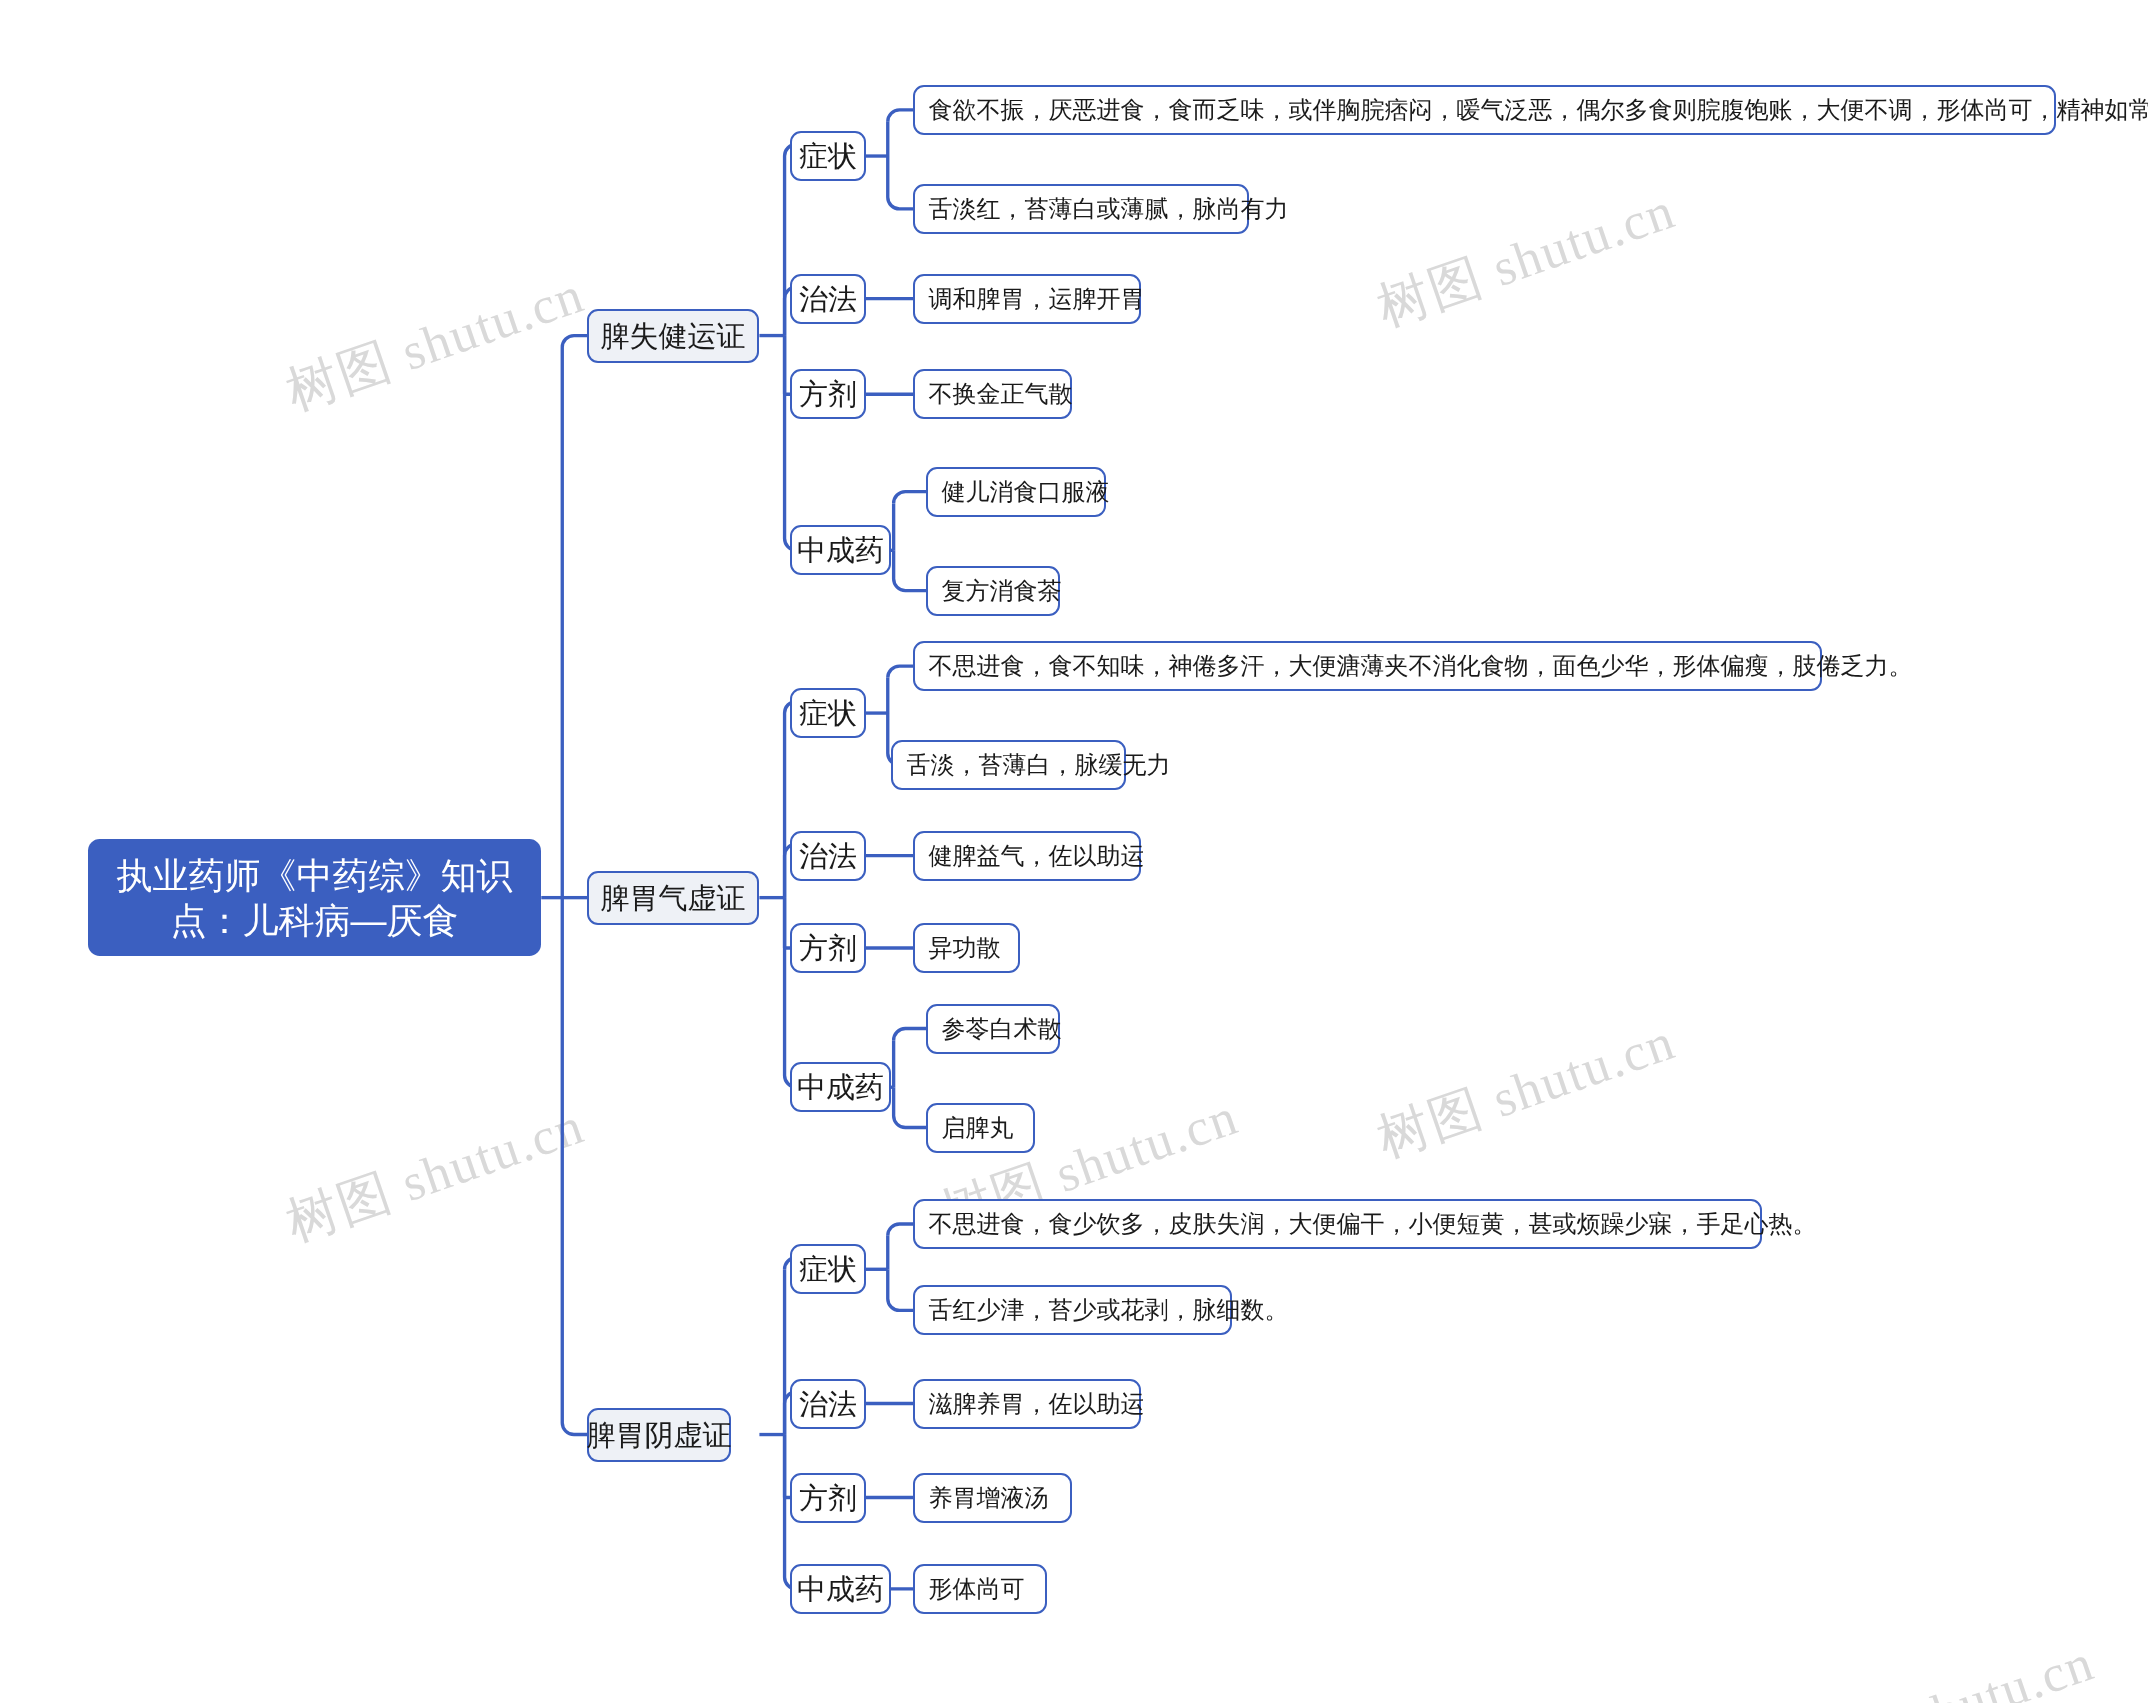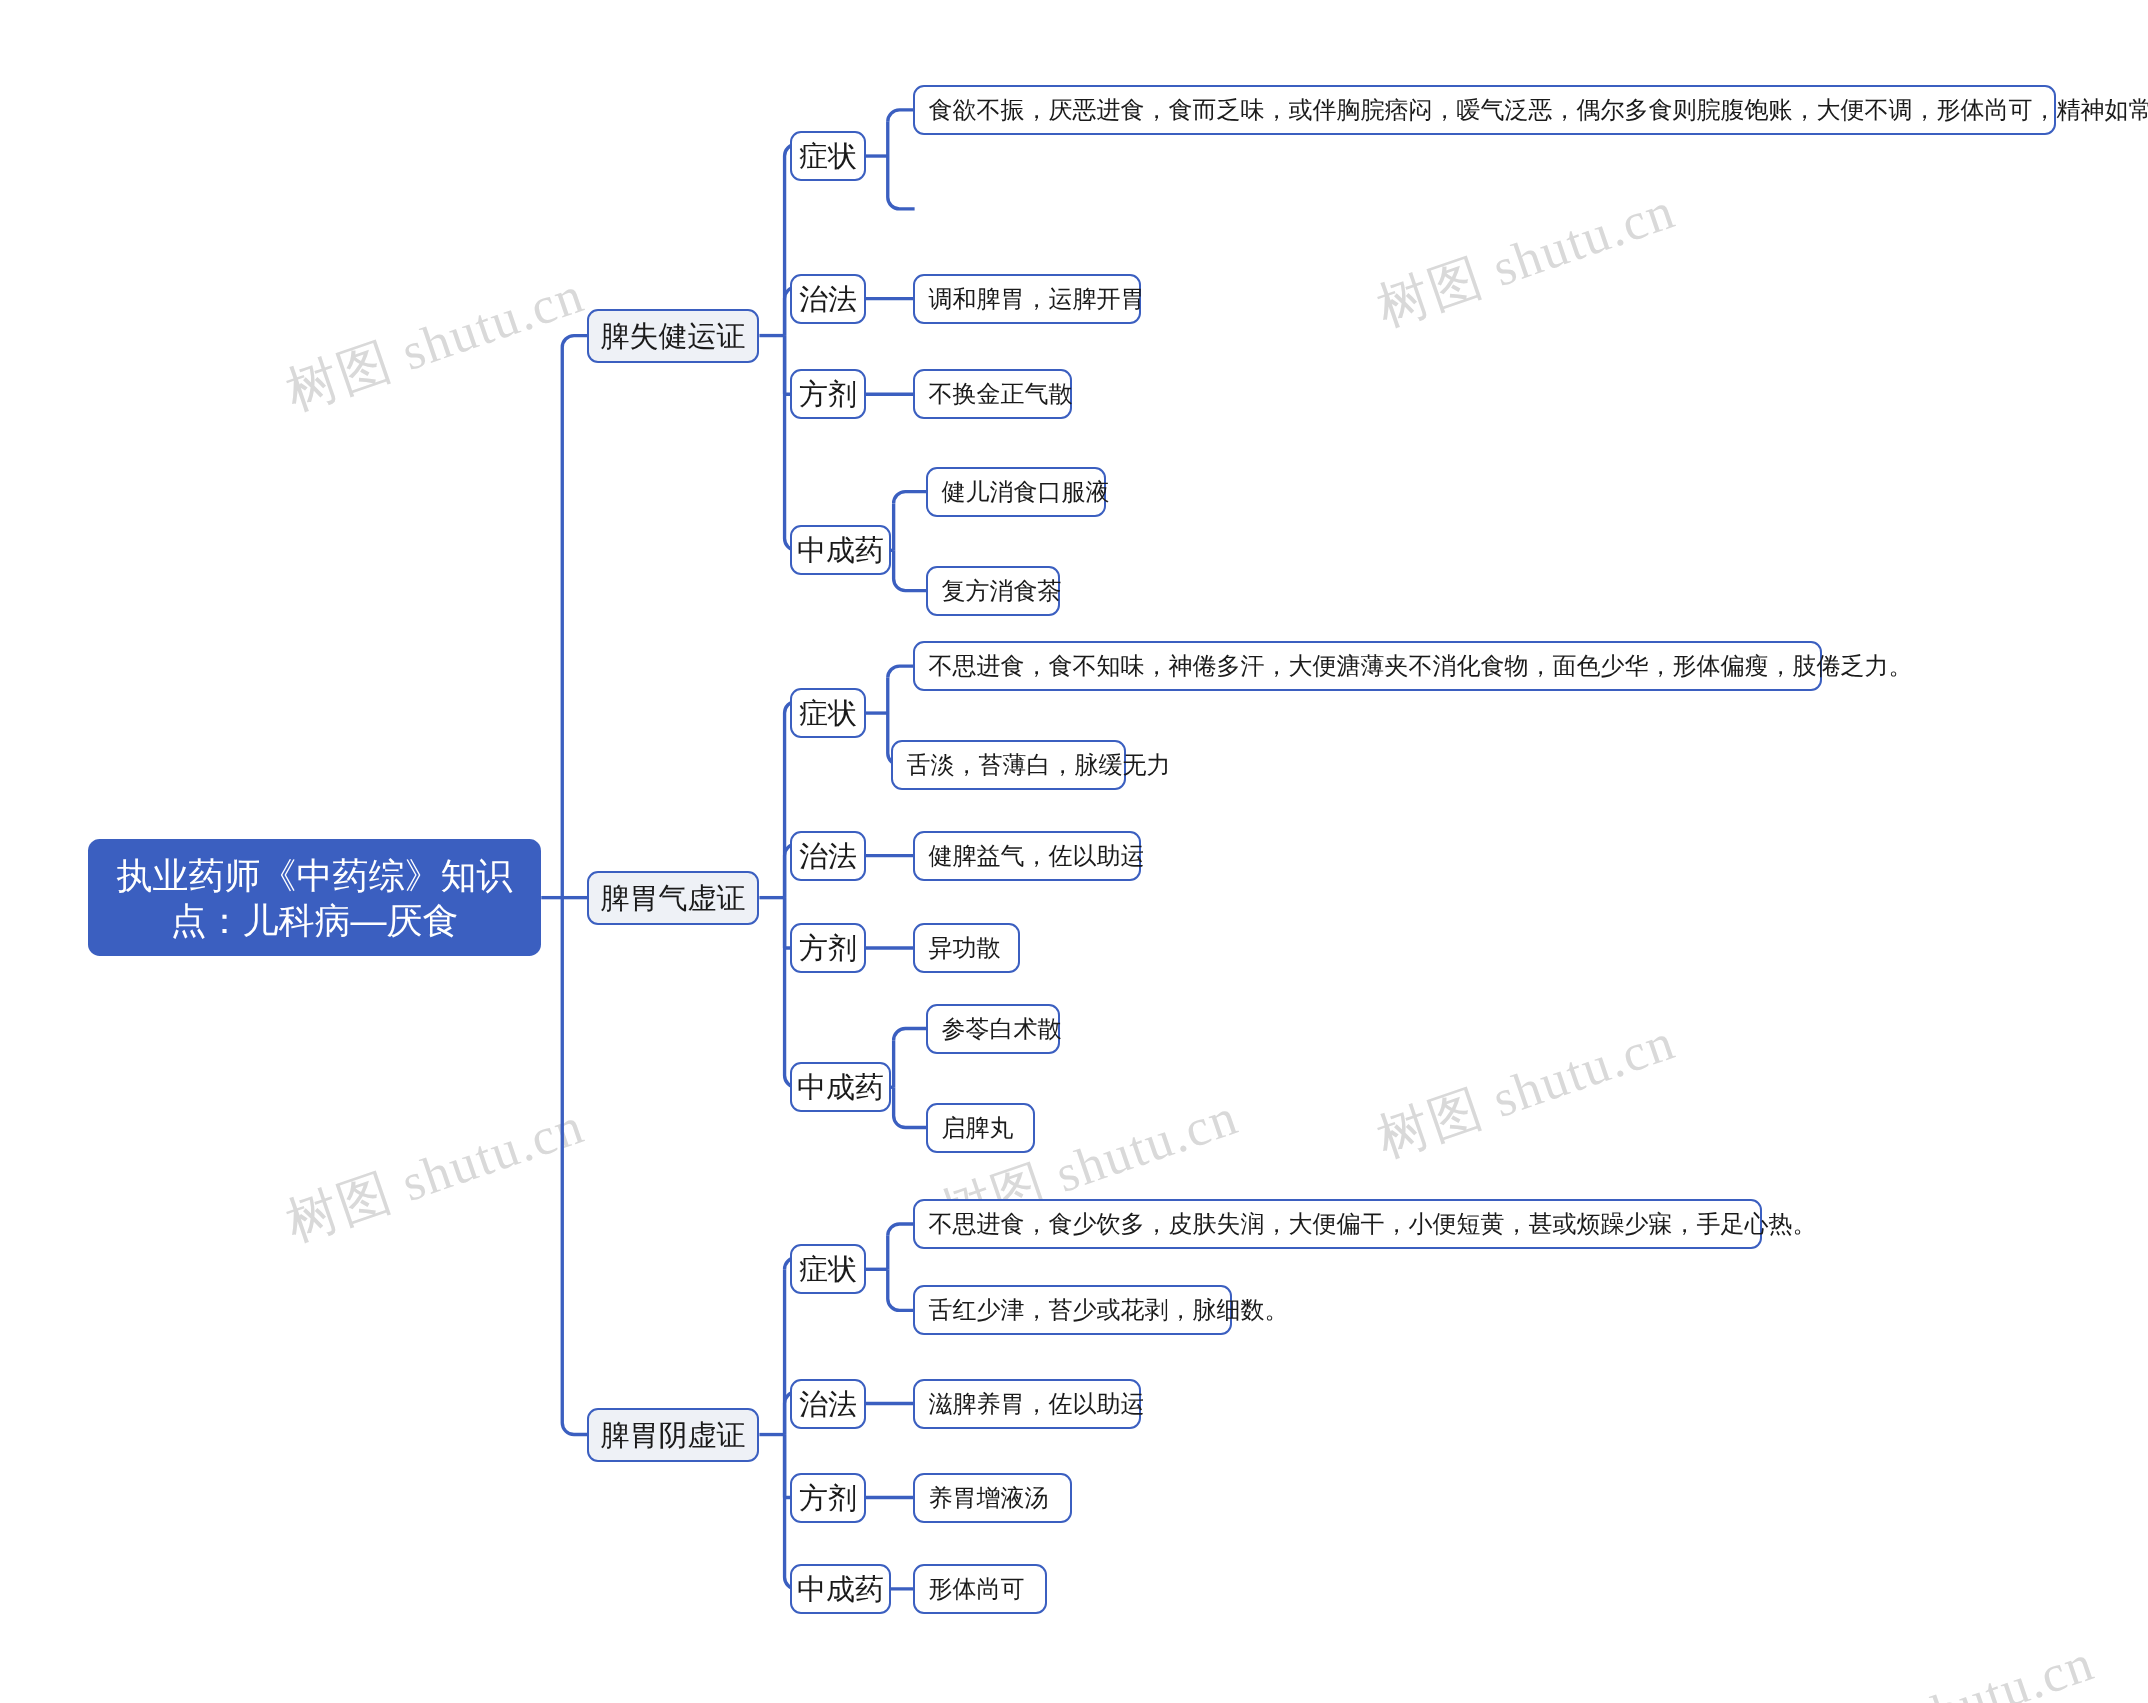--- a/index.html
+++ b/index.html
@@ -169,20 +169,23 @@
   <div class="node lvl2" style="left:587px;top:309px;width:172px;height:54px;">
     <span>脾失健运证</span>
   </div>
 
   <div class="node lvl3" style="left:790px;top:131px;width:76px;height:50px;">
     <span>症状</span>
   </div>
   <div class="node lvl4" style="left:913px;top:85px;width:1143px;height:50px;justify-content:flex-start;">
     <span>食欲不振，厌恶进食，食而乏味，或伴胸脘痞闷，嗳气泛恶，偶尔多食则脘腹饱账，大便不调，形体尚可，精神如常。</span>
   </div>
+  <div class="node lvl4" style="left:913px;top:184px;width:336px;height:50px;justify-content:flex-start;">
+    <span>舌淡红，苔薄白或薄腻，脉尚有力</span>
+  </div>
 
   <div class="node lvl3" style="left:790px;top:274px;width:76px;height:50px;">
     <span>治法</span>
   </div>
   <div class="node lvl4" style="left:913px;top:274px;width:228px;height:50px;justify-content:flex-start;">
     <span>调和脾胃，运脾开胃</span>
   </div>
 
   <div class="node lvl3" style="left:790px;top:369px;width:76px;height:50px;">
     <span>方剂</span>
@@ -232,21 +235,21 @@
   <div class="node lvl3" style="left:790px;top:1062px;width:101px;height:50px;">
     <span>中成药</span>
   </div>
   <div class="node lvl4" style="left:926px;top:1004px;width:134px;height:50px;justify-content:flex-start;">
     <span>参苓白术散</span>
   </div>
   <div class="node lvl4" style="left:926px;top:1103px;width:109px;height:50px;justify-content:flex-start;">
     <span>启脾丸</span>
   </div>
 
-  <div class="node lvl2" style="left:587px;top:1408px;width:172px;height:54px;">
+  <div class="node lvl2" style="left:587px;top:1408px;width:144px;height:54px;">
     <span>脾胃阴虚证</span>
   </div>
 
   <div class="node lvl3" style="left:790px;top:1244px;width:76px;height:50px;">
     <span>症状</span>
   </div>
   <div class="node lvl4" style="left:913px;top:1199px;width:849px;height:50px;justify-content:flex-start;">
     <span>不思进食，食少饮多，皮肤失润，大便偏干，小便短黄，甚或烦躁少寐，手足心热。</span>
   </div>
   <div class="node lvl4" style="left:913px;top:1285px;width:319px;height:50px;justify-content:flex-start;">

